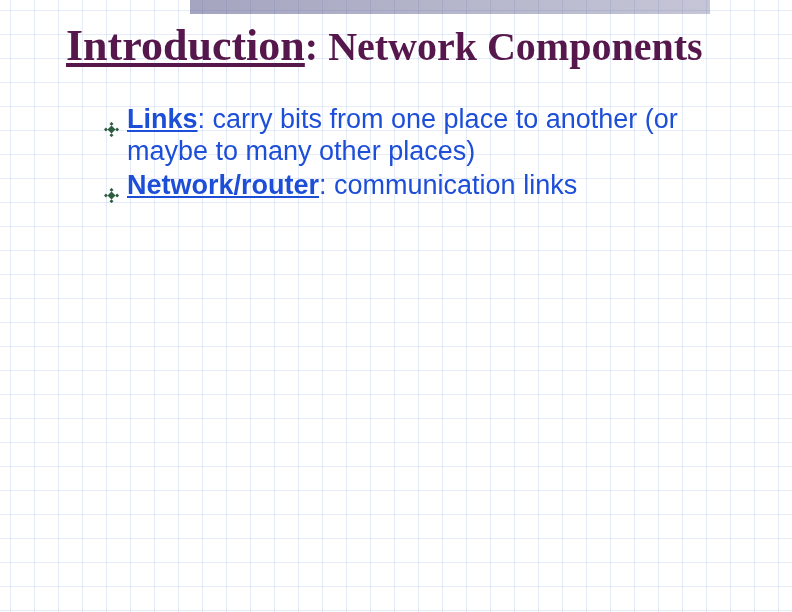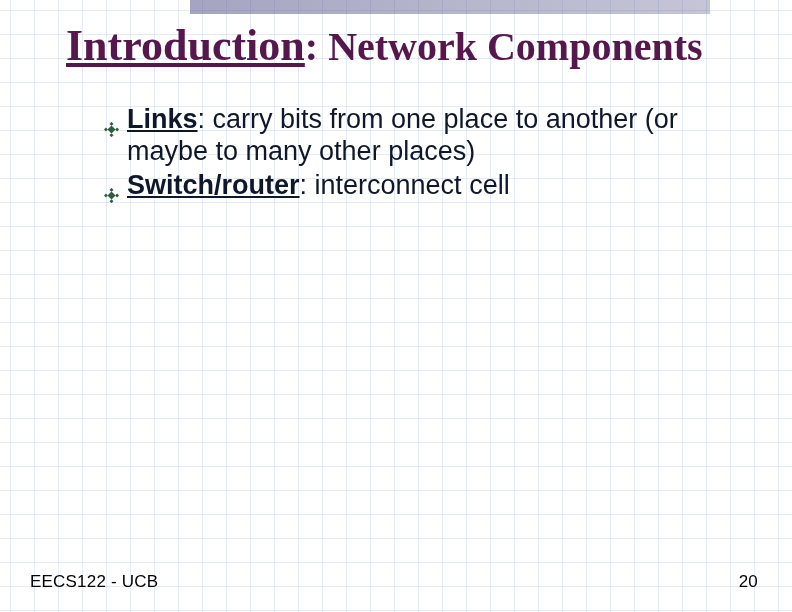--- a/index.html
+++ b/index.html
@@ -42,21 +42,21 @@
   }
   .title .t-underline {
     text-decoration: underline;
     font-size: 44px;
   }
   .content {
     margin-top: 34px;
     margin-left: 58px;
     margin-right: 30px;
     font-size: 27px;
-    color: #0f172a;
+    color: #1d4ed8;
     line-height: 1.18;
   }
   .bullet-row {
     display: flex;
     align-items: flex-start;
     margin-bottom: 2px;
   }
   .bullet-icon {
     flex: 0 0 auto;
     width: 15px; height: 15px;
@@ -112,23 +112,19 @@
         <svg viewBox="0 0 16 16" width="15" height="15">
           <g fill="#2c5d3f">
             <rect x="6.5" y="0.5" width="3" height="3" transform="rotate(45 8 2)"></rect>
             <rect x="6.5" y="12.5" width="3" height="3" transform="rotate(45 8 14)"></rect>
             <rect x="0.5" y="6.5" width="3" height="3" transform="rotate(45 2 8)"></rect>
             <rect x="12.5" y="6.5" width="3" height="3" transform="rotate(45 14 8)"></rect>
             <rect x="5" y="5" width="6" height="6" transform="rotate(45 8 8)"></rect>
           </g>
         </svg>
       </span>
-      <span class="bullet-text"><span class="term">Switch/router</span><span>: interconnect cell</span></span>
+      <span class="bullet-text"><span class="term">Network/router</span><span>: communication links</span></span>
     </div>
 
 
   </div>
 
-  <div class="footer">
-    <span>EECS122 - UCB</span>
-    <span>20</span>
-  </div>
 </div>
 
 </body></html>

